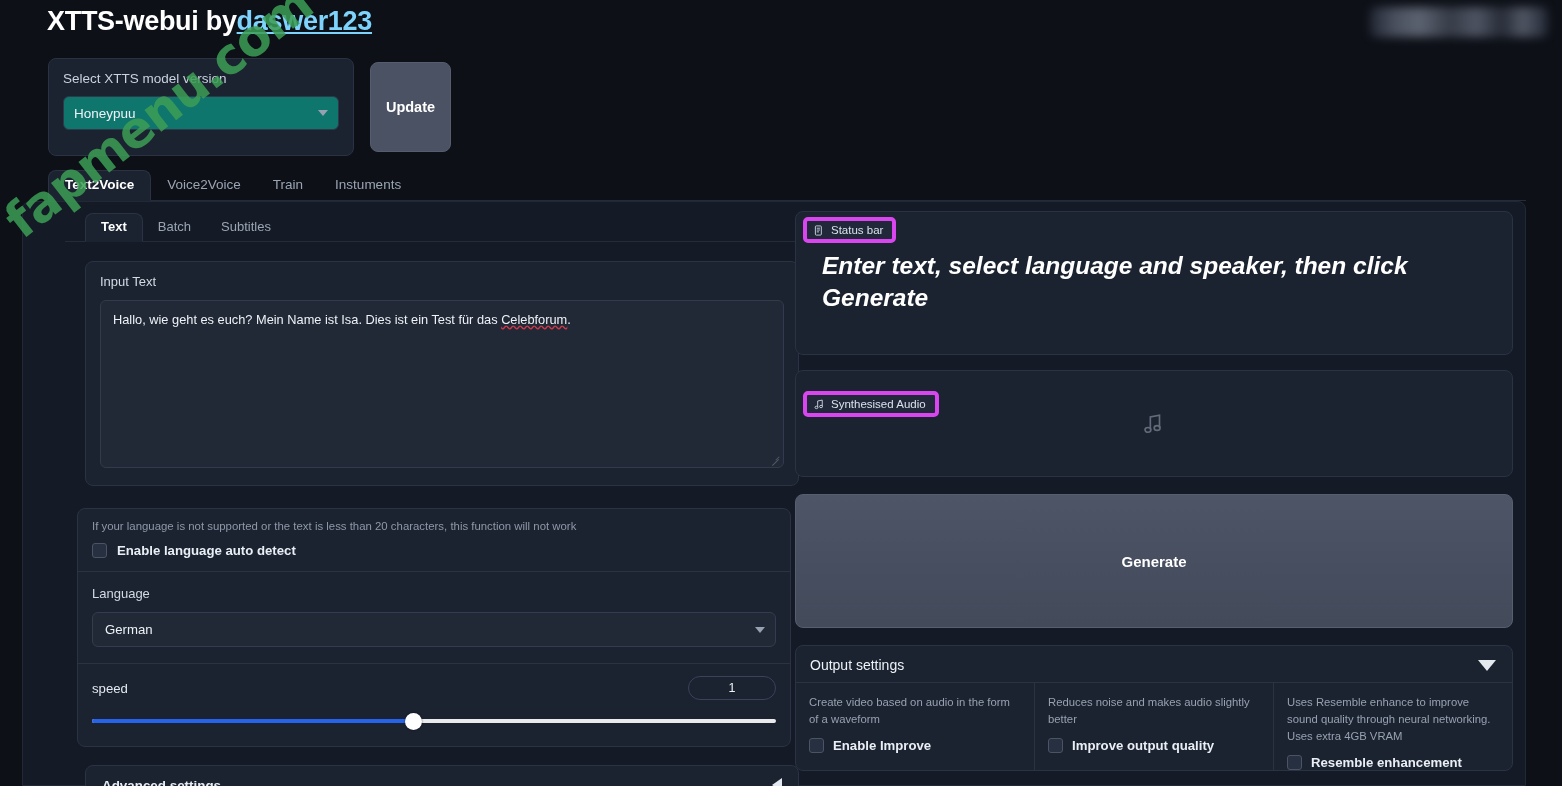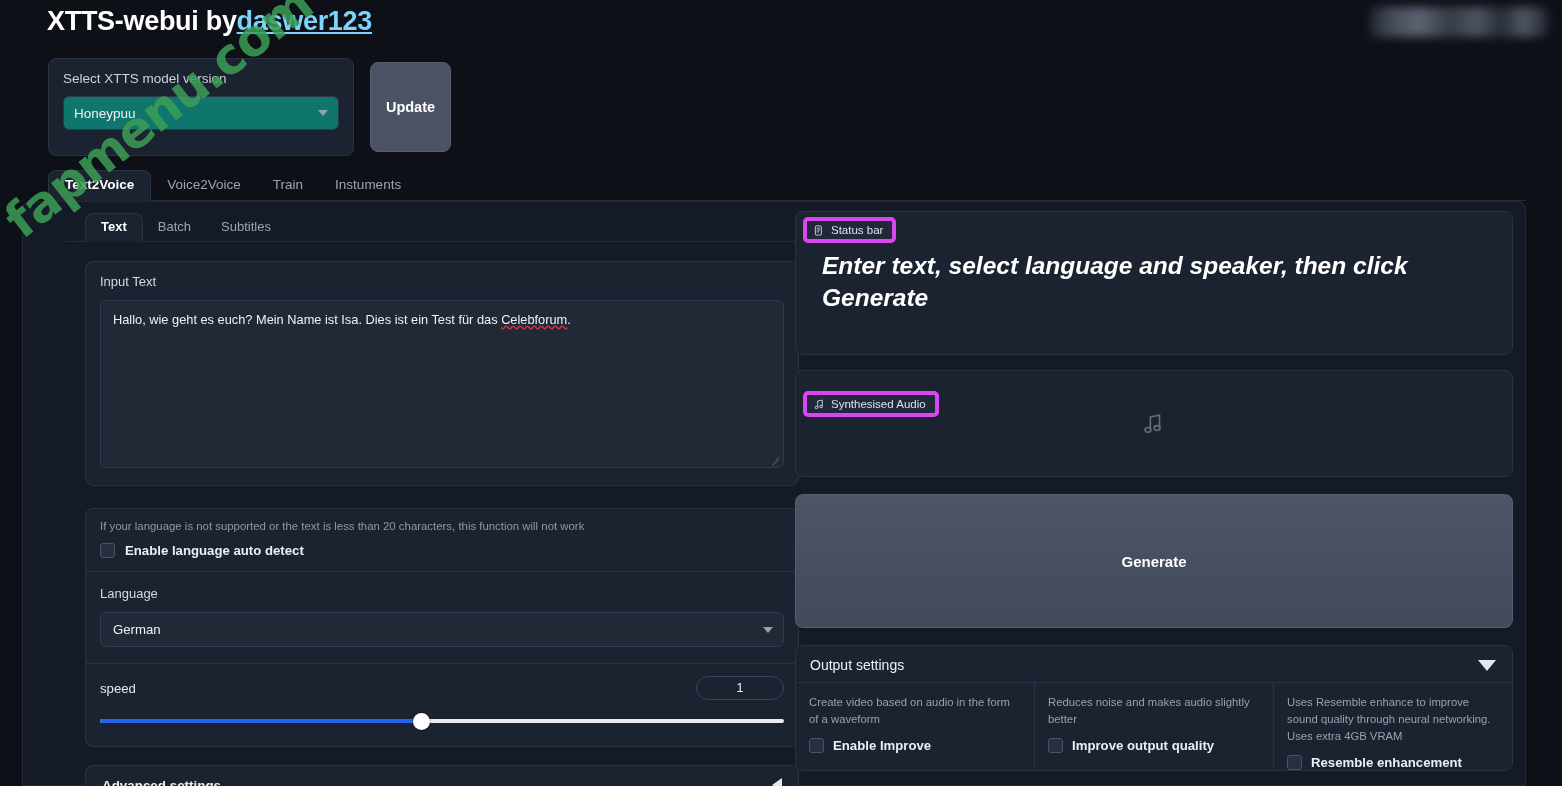--- a/index.html
+++ b/index.html
@@ -138,21 +138,21 @@
     position: absolute; right: 3px; bottom: 2px; width: 10px; height: 10px;
     opacity: .45;
   }
   .resize-grip:before, .resize-grip:after {
     content: ""; position: absolute; background: #8c97a7; height: 1px; width: 9px;
     transform: rotate(-45deg); right: 0;
   }
   .resize-grip:before { bottom: 2px; }
   .resize-grip:after  { bottom: 6px; width: 5px; right: 0; }
 
-  .lang-panel { margin: 22px 0 0 20px; width: 714px; }
+  .lang-panel { margin: 22px 0 0 12px; width: 714px; }
   .hint { font-size: 11.4px; color: #8e99a8; padding: 11px 14px 0 14px; }
   .checkrow { display: flex; align-items: flex-start; gap: 10px; padding: 11px 14px 13px 14px; }
   .cbox {
     width: 15px; height: 15px; border-radius: 3px;
     border: 1px solid #4a5465; background: #273040; flex: none;
   }
   .checkrow .lbl { font-size: 13.2px; color: #eaeff5; font-weight: 600; }
   .divider { height: 1px; background: #2a3243; }
   .lang-section { padding: 14px 14px 16px 14px; }
   .select-box {

